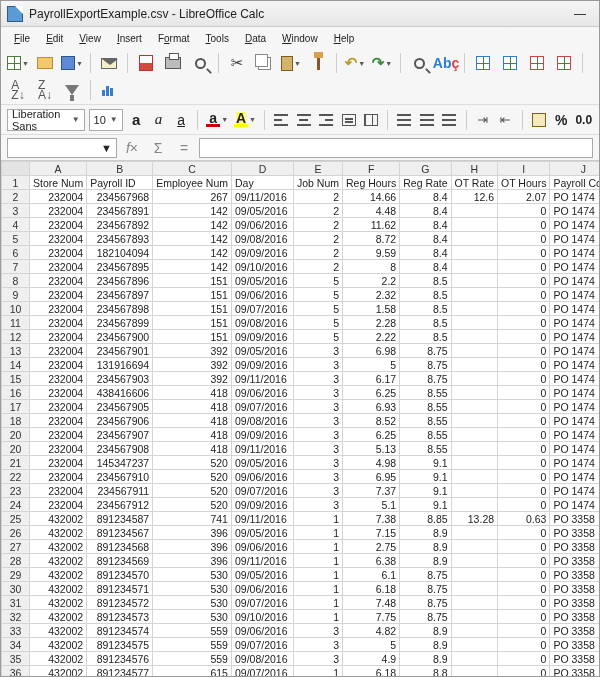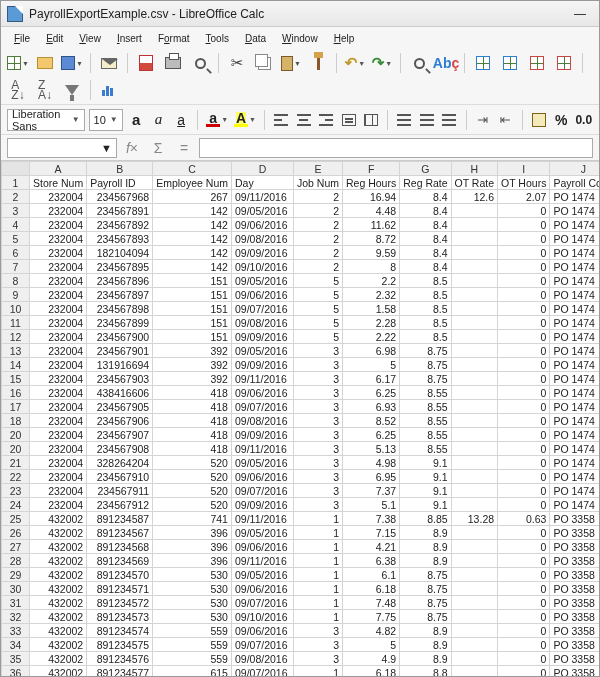--- a/index.html
+++ b/index.html
@@ -338,21 +338,21 @@
             <td class="txt">OT Hours</td>
             <td class="txt">Payroll Code</td>
           </tr>
           <tr>
             <th>2</th>
             <td class="num">232004</td>
             <td class="num">234567968</td>
             <td class="num">267</td>
             <td class="txt">09/11/2016</td>
             <td class="num">2</td>
-            <td class="num">16.94</td>
+            <td class="num">14.66</td>
             <td class="num">8.4</td>
             <td class="num">12.6</td>
             <td class="num">2.07</td>
             <td class="txt">PO 1474</td>
           </tr>
           <tr>
             <th>3</th>
             <td class="num">232004</td>
             <td class="num">234567891</td>
             <td class="num">142</td>
@@ -581,21 +581,21 @@
             <td class="num">3</td>
             <td class="num">5.13</td>
             <td class="num">8.55</td>
             <td class="num"></td>
             <td class="num">0</td>
             <td class="txt">PO 1474</td>
           </tr>
           <tr>
             <th>21</th>
             <td class="num">232004</td>
-            <td class="num">328264204</td>
+            <td class="num">145347237</td>
             <td class="num">520</td>
             <td class="txt">09/05/2016</td>
             <td class="num">3</td>
             <td class="num">4.98</td>
             <td class="num">9.1</td>
             <td class="num"></td>
             <td class="num">0</td>
             <td class="txt">PO 1474</td>
           </tr>
           <tr>
@@ -663,21 +663,21 @@
             <td class="num">0</td>
             <td class="txt">PO 3358</td>
           </tr>
           <tr>
             <th>27</th>
             <td class="num">432002</td>
             <td class="num">891234568</td>
             <td class="num">396</td>
             <td class="txt">09/06/2016</td>
             <td class="num">1</td>
-            <td class="num">4.21</td>
+            <td class="num">2.75</td>
             <td class="num">8.9</td>
             <td class="num"></td>
             <td class="num">0</td>
             <td class="txt">PO 3358</td>
           </tr>
           <tr>
             <th>28</th>
             <td class="num">432002</td>
             <td class="num">891234569</td>
             <td class="num">396</td>

